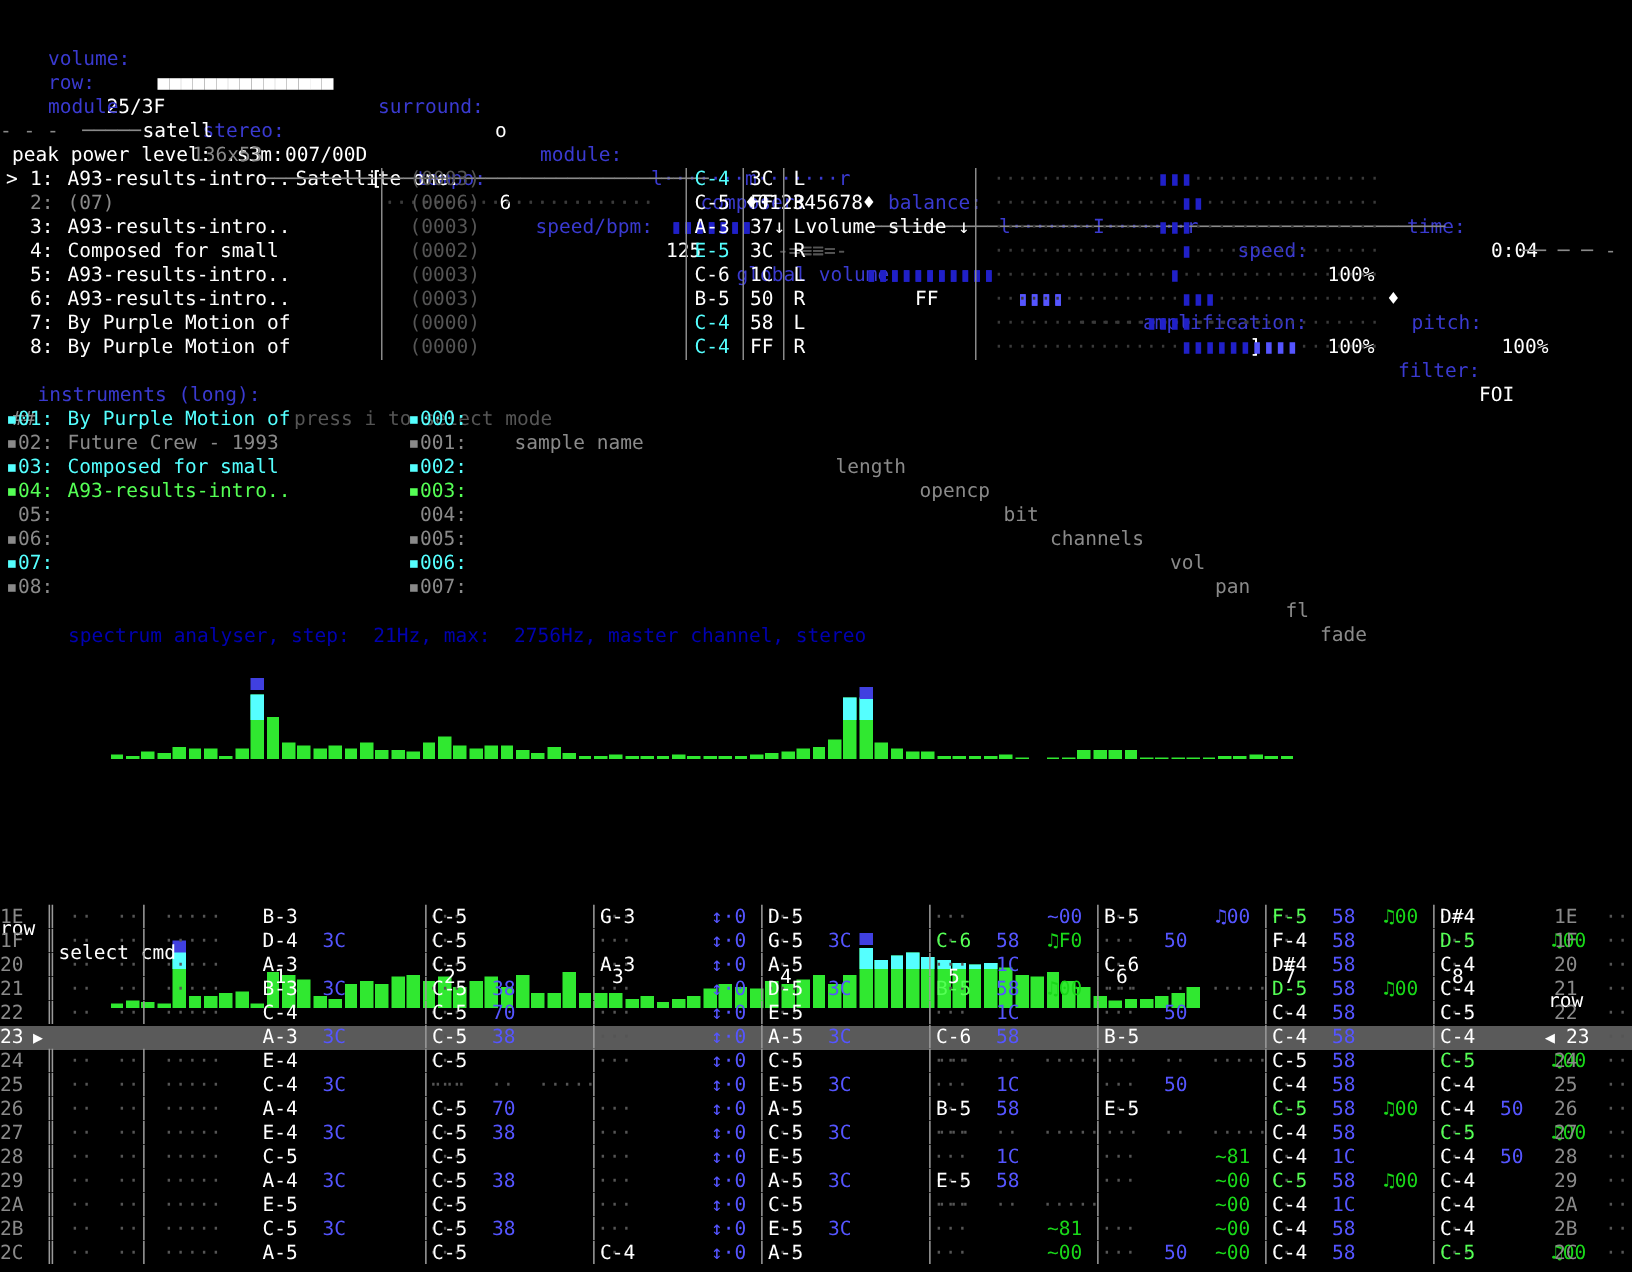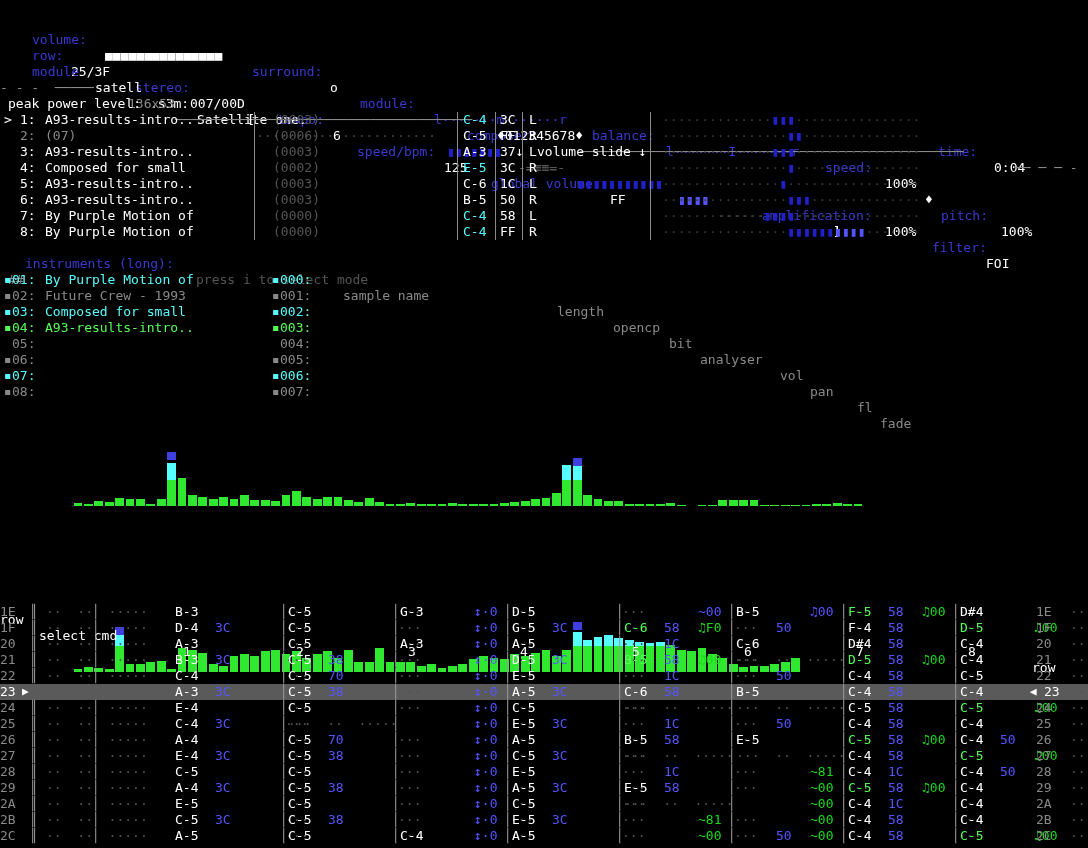--- a/index.html
+++ b/index.html
@@ -156,28 +156,31 @@
   <div class="abs" style="left:0;top:240px;">
     <span style="position:absolute;left:25px;" class="c-blue">instruments (long):</span>
     <span style="position:absolute;left:196px;" class="c-dkgray">press i to select mode</span>
   </div>
   <div class="abs" style="left:0;top:256px;">
     <span style="position:absolute;left:8px;" class="c-gray">##</span>
     <span style="position:absolute;left:343px;" class="c-gray">sample name</span>
     <span style="position:absolute;left:557px;" class="c-gray">length</span>
     <span style="position:absolute;left:613px;" class="c-gray">opencp</span>
     <span style="position:absolute;left:669px;" class="c-gray">bit</span>
-    <span style="position:absolute;left:700px;" class="c-gray">analyser</span>
+    <span style="position:absolute;left:700px;" class="c-gray">channels</span>
     <span style="position:absolute;left:780px;" class="c-gray">vol</span>
     <span style="position:absolute;left:810px;" class="c-gray">pan</span>
     <span style="position:absolute;left:857px;" class="c-gray">fl</span>
     <span style="position:absolute;left:880px;" class="c-gray">fade</span>
   </div>
   <div id="inst-list" class="abs" style="left:0;top:272px;"><div class="row" style="position: relative; height: 16px;"><span class="c-ltcyan" style="position: absolute; left: 4px;">▪</span><span class="c-ltcyan" style="position: absolute; left: 12px;">01:</span><span class="c-ltcyan" style="position: absolute; left: 45px;">By Purple Motion of</span><span class="c-ltcyan" style="position: absolute; left: 272px;">▪</span><span class="c-ltcyan" style="position: absolute; left: 280px;">000:</span><span class="c-ltcyan" style="position: absolute; right: 233px;"></span></div><div class="row" style="position: relative; height: 16px;"><span class="c-gray" style="position: absolute; left: 4px;">▪</span><span class="c-gray" style="position: absolute; left: 12px;">02:</span><span class="c-gray" style="position: absolute; left: 45px;">Future Crew - 1993</span><span class="c-gray" style="position: absolute; left: 272px;">▪</span><span class="c-gray" style="position: absolute; left: 280px;">001:</span><span class="c-gray" style="position: absolute; right: 233px;"></span></div><div class="row" style="position: relative; height: 16px;"><span class="c-ltcyan" style="position: absolute; left: 4px;">▪</span><span class="c-ltcyan" style="position: absolute; left: 12px;">03:</span><span class="c-ltcyan" style="position: absolute; left: 45px;">Composed for small</span><span class="c-ltcyan" style="position: absolute; left: 272px;">▪</span><span class="c-ltcyan" style="position: absolute; left: 280px;">002:</span><span class="c-ltcyan" style="position: absolute; right: 233px;"></span></div><div class="row" style="position: relative; height: 16px;"><span class="c-ltgreen" style="position: absolute; left: 4px;">▪</span><span class="c-ltgreen" style="position: absolute; left: 12px;">04:</span><span class="c-ltgreen" style="position: absolute; left: 45px;">A93-results-intro..</span><span class="c-ltgreen" style="position: absolute; left: 272px;">▪</span><span class="c-ltgreen" style="position: absolute; left: 280px;">003:</span><span class="c-ltgreen" style="position: absolute; right: 233px;"></span></div><div class="row" style="position: relative; height: 16px;"><span class="c-gray" style="position: absolute; left: 4px;"> </span><span class="c-gray" style="position: absolute; left: 12px;">05:</span><span class="c-gray" style="position: absolute; left: 45px;"></span><span class="c-gray" style="position: absolute; left: 272px;"> </span><span class="c-gray" style="position: absolute; left: 280px;">004:</span><span class="c-gray" style="position: absolute; right: 233px;"></span></div><div class="row" style="position: relative; height: 16px;"><span class="c-gray" style="position: absolute; left: 4px;">▪</span><span class="c-gray" style="position: absolute; left: 12px;">06:</span><span class="c-gray" style="position: absolute; left: 45px;"></span><span class="c-gray" style="position: absolute; left: 272px;">▪</span><span class="c-gray" style="position: absolute; left: 280px;">005:</span><span class="c-gray" style="position: absolute; right: 233px;"></span></div><div class="row" style="position: relative; height: 16px;"><span class="c-ltcyan" style="position: absolute; left: 4px;">▪</span><span class="c-ltcyan" style="position: absolute; left: 12px;">07:</span><span class="c-ltcyan" style="position: absolute; left: 45px;"></span><span class="c-ltcyan" style="position: absolute; left: 272px;">▪</span><span class="c-ltcyan" style="position: absolute; left: 280px;">006:</span><span class="c-ltcyan" style="position: absolute; right: 233px;"></span></div><div class="row" style="position: relative; height: 16px;"><span class="c-gray" style="position: absolute; left: 4px;">▪</span><span class="c-gray" style="position: absolute; left: 12px;">08:</span><span class="c-gray" style="position: absolute; left: 45px;"></span><span class="c-gray" style="position: absolute; left: 272px;">▪</span><span class="c-gray" style="position: absolute; left: 280px;">007:</span><span class="c-gray" style="position: absolute; right: 233px;"></span></div></div>
 
+  <div class="abs" style="left:14px;top:401px;">
+    <span class="c-navy">spectrum analyser, step:  21Hz, max:  2756Hz, master channel, stereo</span>
+  </div>
   <div id="spec-top" class="spec specbars" style="top:414px;left:32px;width:1040px;height:92px;">
       <div class="bar" style="left: 41.6px; width: 8.8px; height: 3px;"></div>
       <div class="bar" style="left: 52px; width: 8.8px; height: 2px;"></div>
       <div class="bar" style="left: 62.4px; width: 8.8px; height: 5px;"></div>
       <div class="bar" style="left: 72.8px; width: 8.8px; height: 4px;"></div>
       <div class="bar" style="left: 83.2px; width: 8.8px; height: 8px;"></div>
       <div class="bar" style="left: 93.6px; width: 8.8px; height: 7px;"></div>
       <div class="bar" style="left: 104px; width: 8.8px; height: 7px;"></div>
       <div class="bar" style="left: 114.4px; width: 8.8px; height: 2px;"></div>
       <div class="bar" style="left: 124.8px; width: 8.8px; height: 7px;"></div>

